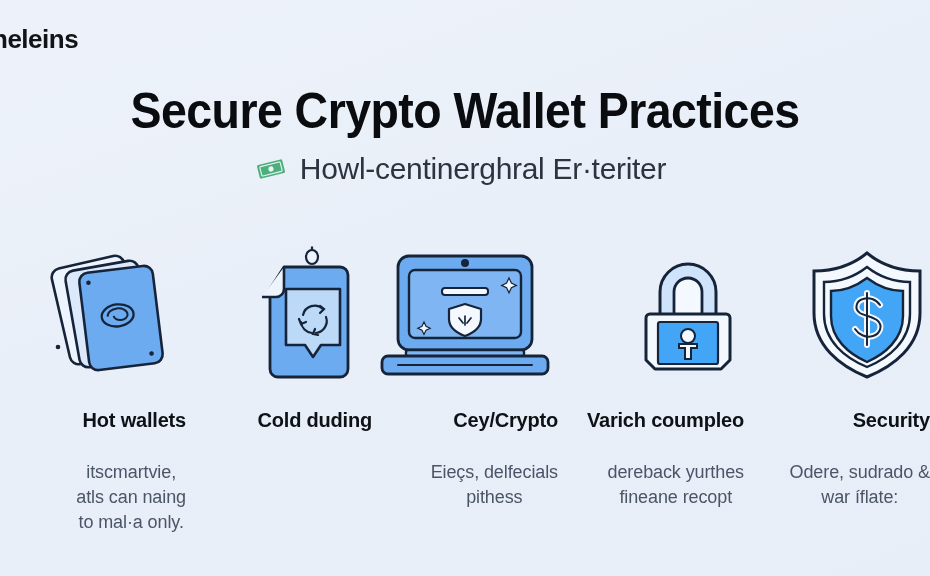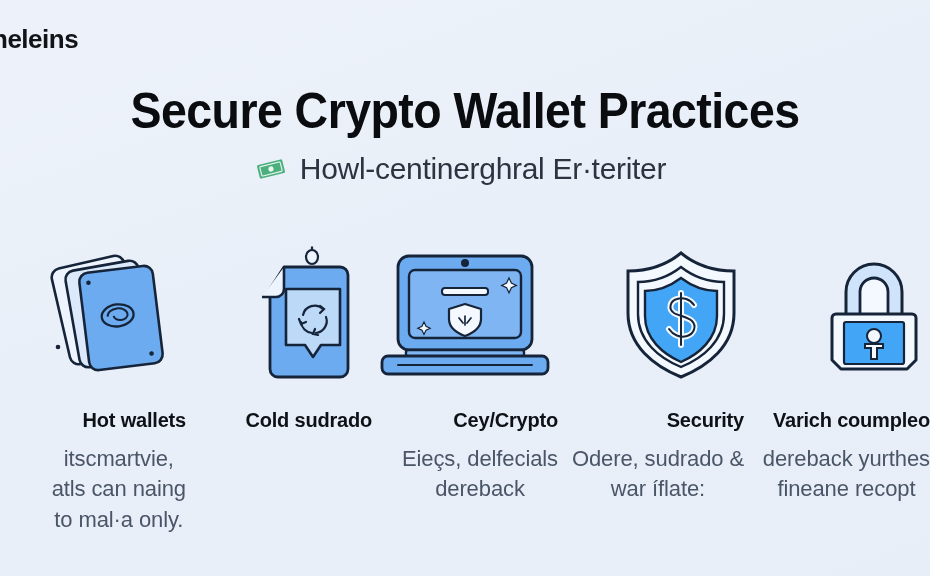--- a/index.html
+++ b/index.html
@@ -92,22 +92,22 @@
   }
   .col-heading {
     margin-top: 24px;
     font-size: 20px;
     font-weight: 700;
     color: #0e1116;
     white-space: nowrap;
     letter-spacing: -0.2px;
   }
   .col-body {
-    margin-top: 12px;
-    font-size: 22px;
+    margin-top: 28px;
+    font-size: 18px;
     line-height: 1.38;
     color: #4a5568;
     text-align: center;
     white-space: pre-line;
     letter-spacing: -0.1px;
   }
 
   
   .ic { display: block; }
 </style>
@@ -177,21 +177,21 @@
           <g fill="none" stroke="#16243a" stroke-width="2.2" stroke-linecap="round">
             <path d="M51 70 a12 12 0 0 1 20 -6"></path>
             <path d="M74 72 a12 12 0 0 1 -10 16"></path>
             <path d="M60 88 a12 12 0 0 1 -11 -11"></path>
             <path d="M68 61 l4 3 l-4 4"></path>
             <path d="M66 90 l-5 -1 l2 -5"></path>
             <path d="M47 74 l2 5 l5 -2"></path>
           </g>
         </svg>
       </div>
-      <div class="col-heading">Cold sudrado</div>
+      <div class="col-heading">Cold duding</div>
     </div>
 
     <div class="col">
       <div class="icon-wrap">
         <svg class="ic" width="186" height="130" viewBox="0 0 186 130">
 
           <rect x="26" y="6" width="134" height="94" rx="11" fill="#6cabf0" stroke="#16243a" stroke-width="2.8"></rect>
           <rect x="37" y="20" width="112" height="68" rx="6" fill="#7eb5f2" stroke="#16243a" stroke-width="2.4"></rect>
           <circle cx="93" cy="13" r="4" fill="#16243a"></circle>
 
@@ -209,21 +209,42 @@
             <path d="M52 72 l2 4.2 l4.2 2 l-4.2 2 l-2 4.2 l-2 -4.2 l-4.2 -2 l4.2 -2 z"></path>
           </g>
 
           <rect x="34" y="100" width="118" height="8" rx="2" fill="#7eb5f2" stroke="#16243a" stroke-width="2.4"></rect>
           <rect x="10" y="106" width="166" height="18" rx="6" fill="#6cabf0" stroke="#16243a" stroke-width="2.8"></rect>
           <path d="M26 115 h134" stroke="#16243a" stroke-width="2" stroke-linecap="round"></path>
         </svg>
       </div>
       <div class="col-heading">Cey/Crypto</div>
       <div class="col-body">Eieçs, delfecials
-dereback</div>
+pithess</div>
+    </div>
+
+    <div class="col">
+      <div class="icon-wrap">
+        <svg class="ic" width="112" height="126" viewBox="0 0 112 126">
+
+          <path d="M28 62 V40 a28 28 0 0 1 56 0 v22" fill="#cfe4fb" stroke="#16243a" stroke-width="3" stroke-linejoin="round"></path>
+          <path d="M42 62 V40 a14 14 0 0 1 28 0 v22" fill="#f4f9ff" stroke="#16243a" stroke-width="2.8" stroke-linejoin="round"></path>
+
+          <path d="M18 62 h76 a4 4 0 0 1 4 4 v42 l-9 9 h-66 l-9 -9 V66 a4 4 0 0 1 4 -4 z" fill="#f4f9ff" stroke="#16243a" stroke-width="3" stroke-linejoin="round"></path>
+          <rect x="26" y="70" width="60" height="42" rx="2" fill="#42a5f5" stroke="#16243a" stroke-width="2.2"></rect>
+
+          <g fill="#f4f9ff" stroke="#16243a" stroke-width="2">
+            <circle cx="56" cy="84" r="7"></circle>
+            <path d="M47 92 h18 v4 h-6 v11 h-6 V96 h-6 z"></path>
+          </g>
+        </svg>
+      </div>
+      <div class="col-heading">Varich coumpleo</div>
+      <div class="col-body">dereback yurthes
+fineane recopt</div>
     </div>
 
     <div class="col">
       <div class="icon-wrap">
         <svg class="ic" width="126" height="132" viewBox="0 0 126 132">
           <path d="M63 4 C46 18 26 22 10 22 v42 c0 33 26 53 53 64 c27 -11 53 -31 53 -64 V22 c-16 0 -36 -4 -53 -18 z" fill="#f4f9ff" stroke="#16243a" stroke-width="3"></path>
           <path d="M63 18 C49 29 33 33 20 33 v32 c0 27 21 44 43 53 c22 -9 43 -26 43 -53 V33 c-13 0 -29 -4 -43 -15 z" fill="#f4f9ff" stroke="#16243a" stroke-width="2.4"></path>
           <path d="M63 29 C51 38 38 42 27 42 v25 c0 23 18 38 36 46 c18 -8 36 -23 36 -46 V42 c-11 0 -24 -4 -36 -13 z" fill="#42a5f5" stroke="#16243a" stroke-width="2.4"></path>
           <g fill="none" stroke="#f4f9ff" stroke-width="6" stroke-linecap="round" stroke-linejoin="round">
             <path d="M76 56 c-4 -6 -11 -8 -17 -6 c-7 2 -9 10 -3 14 c5 3 14 4 18 8 c5 5 2 13 -5 15 c-7 2 -14 -1 -18 -7"></path>
@@ -233,35 +254,14 @@
             <path d="M76 56 c-4 -6 -11 -8 -17 -6 c-7 2 -9 10 -3 14 c5 3 14 4 18 8 c5 5 2 13 -5 15 c-7 2 -14 -1 -18 -7"></path>
             <path d="M63 44 v52"></path>
           </g>
         </svg>
       </div>
       <div class="col-heading">Security</div>
       <div class="col-body">Odere, sudrado &amp;
 war íflate:</div>
     </div>
 
-    <div class="col">
-      <div class="icon-wrap">
-        <svg class="ic" width="112" height="126" viewBox="0 0 112 126">
-
-          <path d="M28 62 V40 a28 28 0 0 1 56 0 v22" fill="#cfe4fb" stroke="#16243a" stroke-width="3" stroke-linejoin="round"></path>
-          <path d="M42 62 V40 a14 14 0 0 1 28 0 v22" fill="#f4f9ff" stroke="#16243a" stroke-width="2.8" stroke-linejoin="round"></path>
-
-          <path d="M18 62 h76 a4 4 0 0 1 4 4 v42 l-9 9 h-66 l-9 -9 V66 a4 4 0 0 1 4 -4 z" fill="#f4f9ff" stroke="#16243a" stroke-width="3" stroke-linejoin="round"></path>
-          <rect x="26" y="70" width="60" height="42" rx="2" fill="#42a5f5" stroke="#16243a" stroke-width="2.2"></rect>
-
-          <g fill="#f4f9ff" stroke="#16243a" stroke-width="2">
-            <circle cx="56" cy="84" r="7"></circle>
-            <path d="M47 92 h18 v4 h-6 v11 h-6 V96 h-6 z"></path>
-          </g>
-        </svg>
-      </div>
-      <div class="col-heading">Varich coumpleo</div>
-      <div class="col-body">dereback yurthes
-fineane recopt</div>
-    </div>
-
   </div>
 </div>
 
 </body></html>

